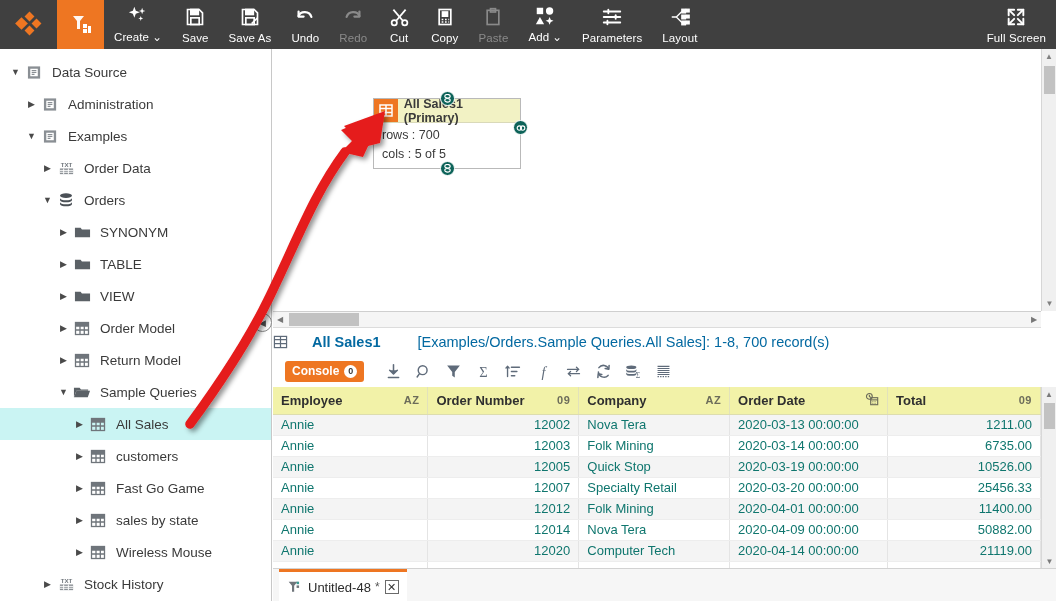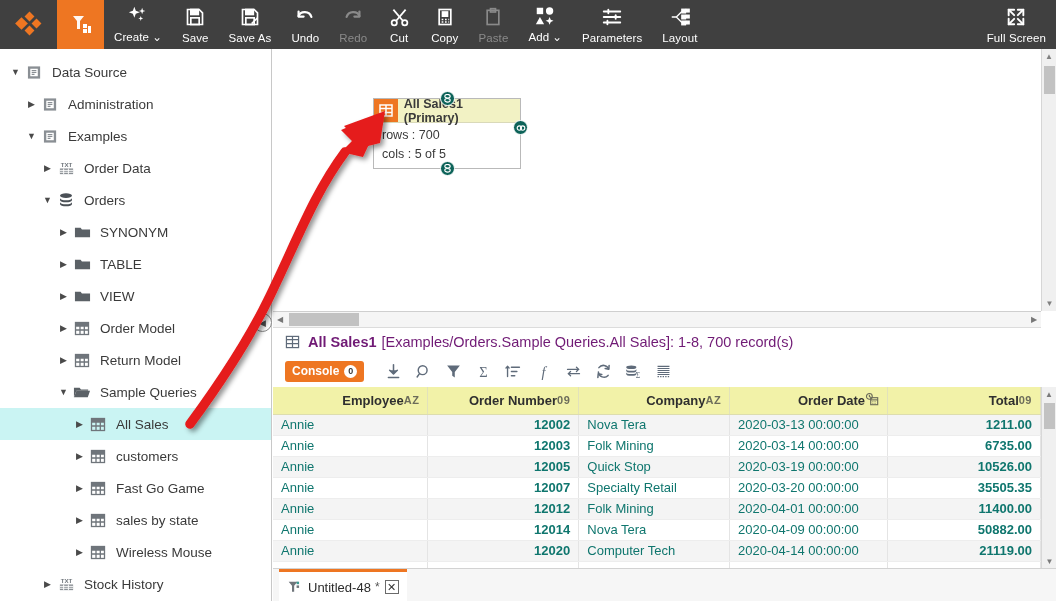--- a/index.html
+++ b/index.html
@@ -114,22 +114,22 @@
   .hscroll-bar .arr { width: 14px; text-align: center; color: #777; font-size: 8px; }
   .hscroll-bar .thumb { height: 13px; width: 70px; background: #C2C2C2; margin-left: 2px; }
   .hscroll-bar .arr.right { position: absolute; right: 0; }
 
   .results {
     position: absolute; left: 273px; top: 328px;
     width: 783px; height: 240px;
     background: #ffffff;
   }
   .res-title {
-    display: flex; align-items: center; height: 28px; padding-left: 12px;
-    font-size: 14.5px; color: #701a75; white-space: nowrap;
+    display: flex; align-items: center; height: 28px; 
+    font-size: 14.5px; color: #0369a1; white-space: nowrap; gap: 16px;
   }
   .res-title .grid-ic { margin-right: 8px; display: flex; align-items: center; }
   .res-title b { font-weight: bold; }
   .res-title .path { font-weight: normal; }
 
   .res-tools {
     display: flex; align-items: center; height: 30px; padding-left: 12px; gap: 0px;
   }
   .console-btn {
     background: #EE7622; color: #ffffff; font-size: 12px; font-weight: bold;
@@ -147,30 +147,30 @@
   }
 
   
   .grid-wrap { position: absolute; left: 0; top: 59px; width: 783px; height: 181px; overflow: hidden; }
   table.grid { border-collapse: collapse; width: 768px; table-layout: fixed; font-size: 13px; }
   table.grid th {
     background: #F2F2A8; height: 27px; font-size: 13px; font-weight: bold; color: #2f2f2f;
     border-right: 1px solid #e2e2bb; border-bottom: 1px solid #ddddae;
     padding: 0 8px; text-align: left; white-space: nowrap; position: relative;
   }
-  table.grid th .th-in { display: flex; align-items: center; justify-content: flex-end; }
+  table.grid th .th-in { display: flex; align-items: center; justify-content: space-between; }
   table.grid th .tmark { font-size: 11px; color: #6c6c5a; font-weight: bold; letter-spacing: .5px; }
   table.grid td {
     height: 21px; padding: 0 8px; border-right: 1px solid #e4e4e4;
     border-bottom: 1px solid #ededed; color: #0f766e; font-size: 13px; white-space: nowrap;
   }
   table.grid tr.odd td { background: #F4F4F4; }
   table.grid tr.even td { background: #ffffff; }
   td.num, th.num .th-in { }
-  td.num { text-align: right; font-weight: bold; }
+  td.num { text-align: right; }
 
   .vscroll-grid {
     position: absolute; right: 0; top: 0; width: 15px; height: 181px;
     background: #F0F0F0; border-left: 1px solid #d8d8d8;
   }
   .vscroll-grid .arr { height: 14px; display:flex; align-items:center; justify-content:center; color:#7a7a7a; font-size:8px; }
   .vscroll-grid .arr.bot { position: absolute; bottom: 0; left:0; width: 15px; }
   .vscroll-grid .thumb { position:absolute; top:16px; left:2px; width:11px; height:26px; background:#C2C2C2; }
 
   
@@ -860,21 +860,21 @@
             <td class="num">12005</td>
             <td>Quick Stop</td>
             <td>2020-03-19 00:00:00</td>
             <td class="num">10526.00</td>
           </tr>
           <tr class="even">
             <td>Annie</td>
             <td class="num">12007</td>
             <td>Specialty Retail</td>
             <td>2020-03-20 00:00:00</td>
-            <td class="num">35505.35</td>
+            <td class="num">25456.33</td>
           </tr>
           <tr class="odd">
             <td>Annie</td>
             <td class="num">12012</td>
             <td>Folk Mining</td>
             <td>2020-04-01 00:00:00</td>
             <td class="num">11400.00</td>
           </tr>
           <tr class="even">
             <td>Annie</td>

